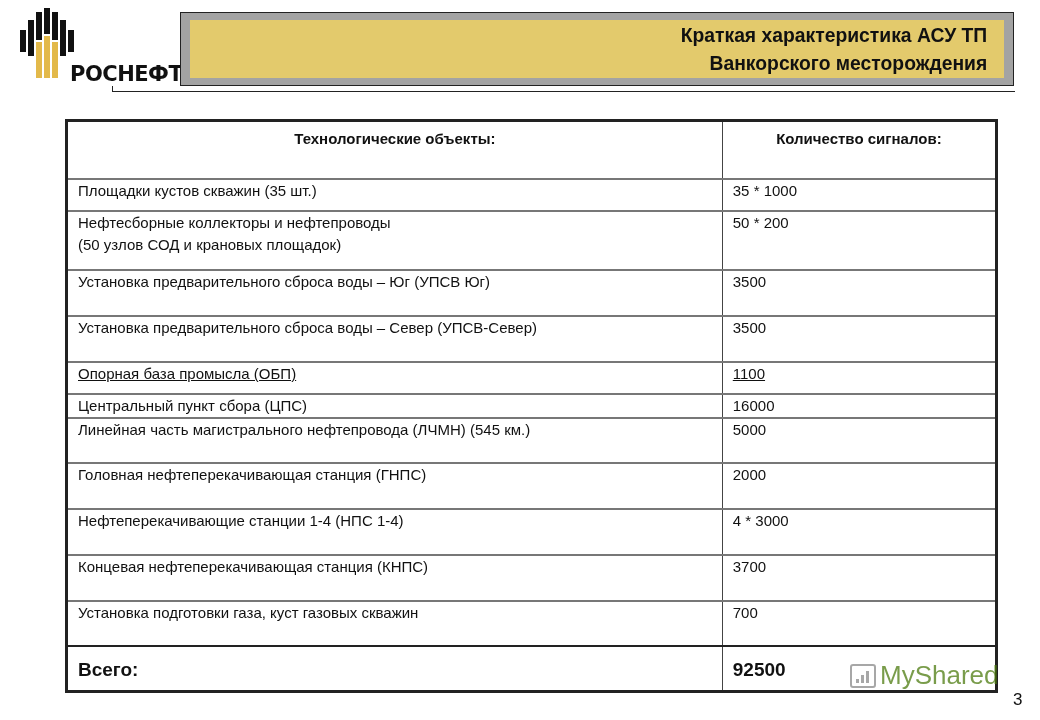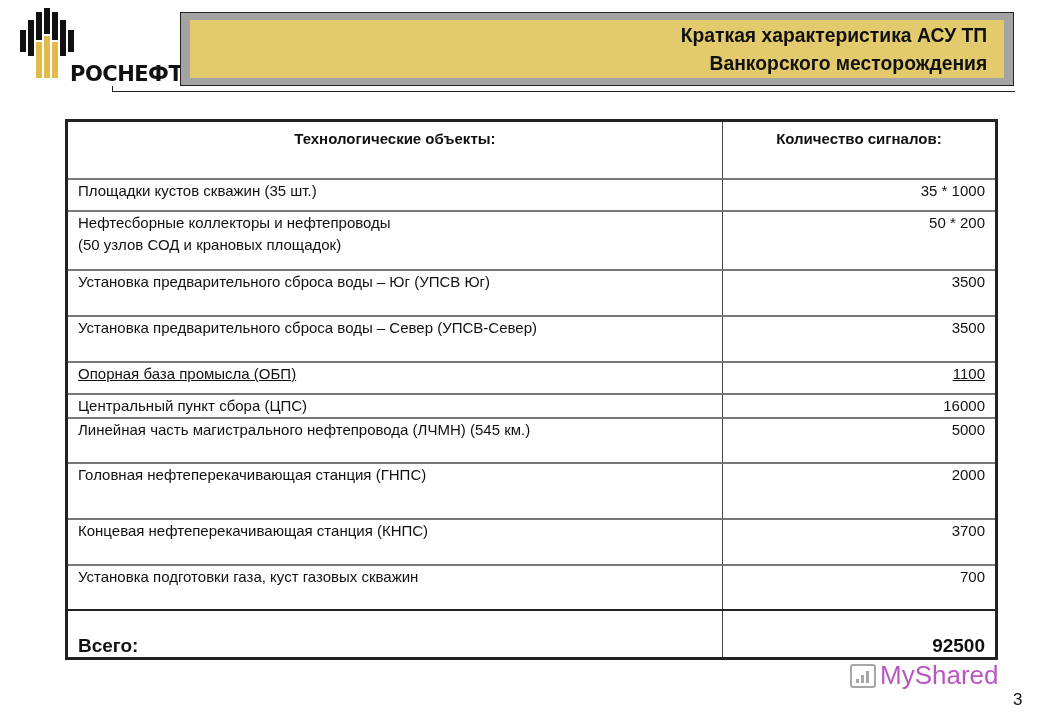--- a/index.html
+++ b/index.html
@@ -32,29 +32,29 @@
 
   table.signals {
     position: absolute; left: 65px; top: 107px; width: 933px;
     border-collapse: collapse; border: 3px solid #222; font-size: 15px; margin-top: 12px;
   }
   table.signals td, table.signals th {
     border-top: 2px solid #777; border-left: 1.5px solid #444; padding: 0 10px;
     vertical-align: top; text-align: left; font-weight: normal;
   }
   table.signals th { font-weight: bold; text-align: center; padding-top: 8px; height: 48px; font-size: 15px; }
-  table.signals td.val { text-align: right; }
+  table.signals td.val { text-align: left; }
   table.signals td { line-height: 22px; }
   col.c1 { width: 658px; }
   col.c2 { width: 275px; }
-  tr.total td { font-weight: bold; font-size: 19px; padding-top: 24px; border-top: 2px solid #222; }
+  tr.total td { font-weight: bold; font-size: 19px; padding-top: 12px; border-top: 2px solid #222; }
   tr.total td.val { font-size: 19px; }
   .page-num { position: absolute; left: 1013px; top: 690px; font-size: 17px; color: #111; }
   .watermark {
-    position: absolute; left: 850px; top: 660px; font-size: 26px; color: #a21caf; opacity: 0.75;
+    position: absolute; left: 850px; top: 660px; font-size: 26px; color: #4d7c0f; opacity: 0.75;
     display: flex; align-items: center; gap: 4px;
   }
   .wm-icon { width: 26px; height: 24px; border: 2px solid #8a8a8a; border-radius: 3px; position: relative; box-sizing: border-box; }
   .wm-icon span { position: absolute; bottom: 3px; width: 3px; background: #8a8a8a; }
 </style>
 </head>
 <body>
 
 <div class="logo">
   <svg class="logo-mark" viewBox="0 0 70 70">
@@ -130,25 +130,31 @@
           <div>Центральный пункт сбора (ЦПС)</div>
         </td>
         <td class="val">16000</td>
       </tr>
       <tr style="height: 45px;">
         <td>
           <div>Линейная часть магистрального нефтепровода (ЛЧМН) (545 км.)</div>
         </td>
         <td class="val">5000</td>
       </tr>
-      <tr style="height: 56px;">
+      <tr style="height: 46px;">
         <td>
           <div>Головная нефтеперекачивающая станция (ГНПС)</div>
         </td>
         <td class="val">2000</td>
+      </tr>
+      <tr style="height: 46px;">
+        <td>
+          <div>Нефтеперекачивающие станции 1-4 (НПС 1-4)</div>
+        </td>
+        <td class="val">4 * 3000</td>
       </tr>
       <tr style="height: 46px;">
         <td>
           <div>Концевая нефтеперекачивающая станция (КНПС)</div>
         </td>
         <td class="val">3700</td>
       </tr>
       <tr style="height: 45px;">
         <td>
           <div>Установка подготовки газа, куст газовых скважин</div>

